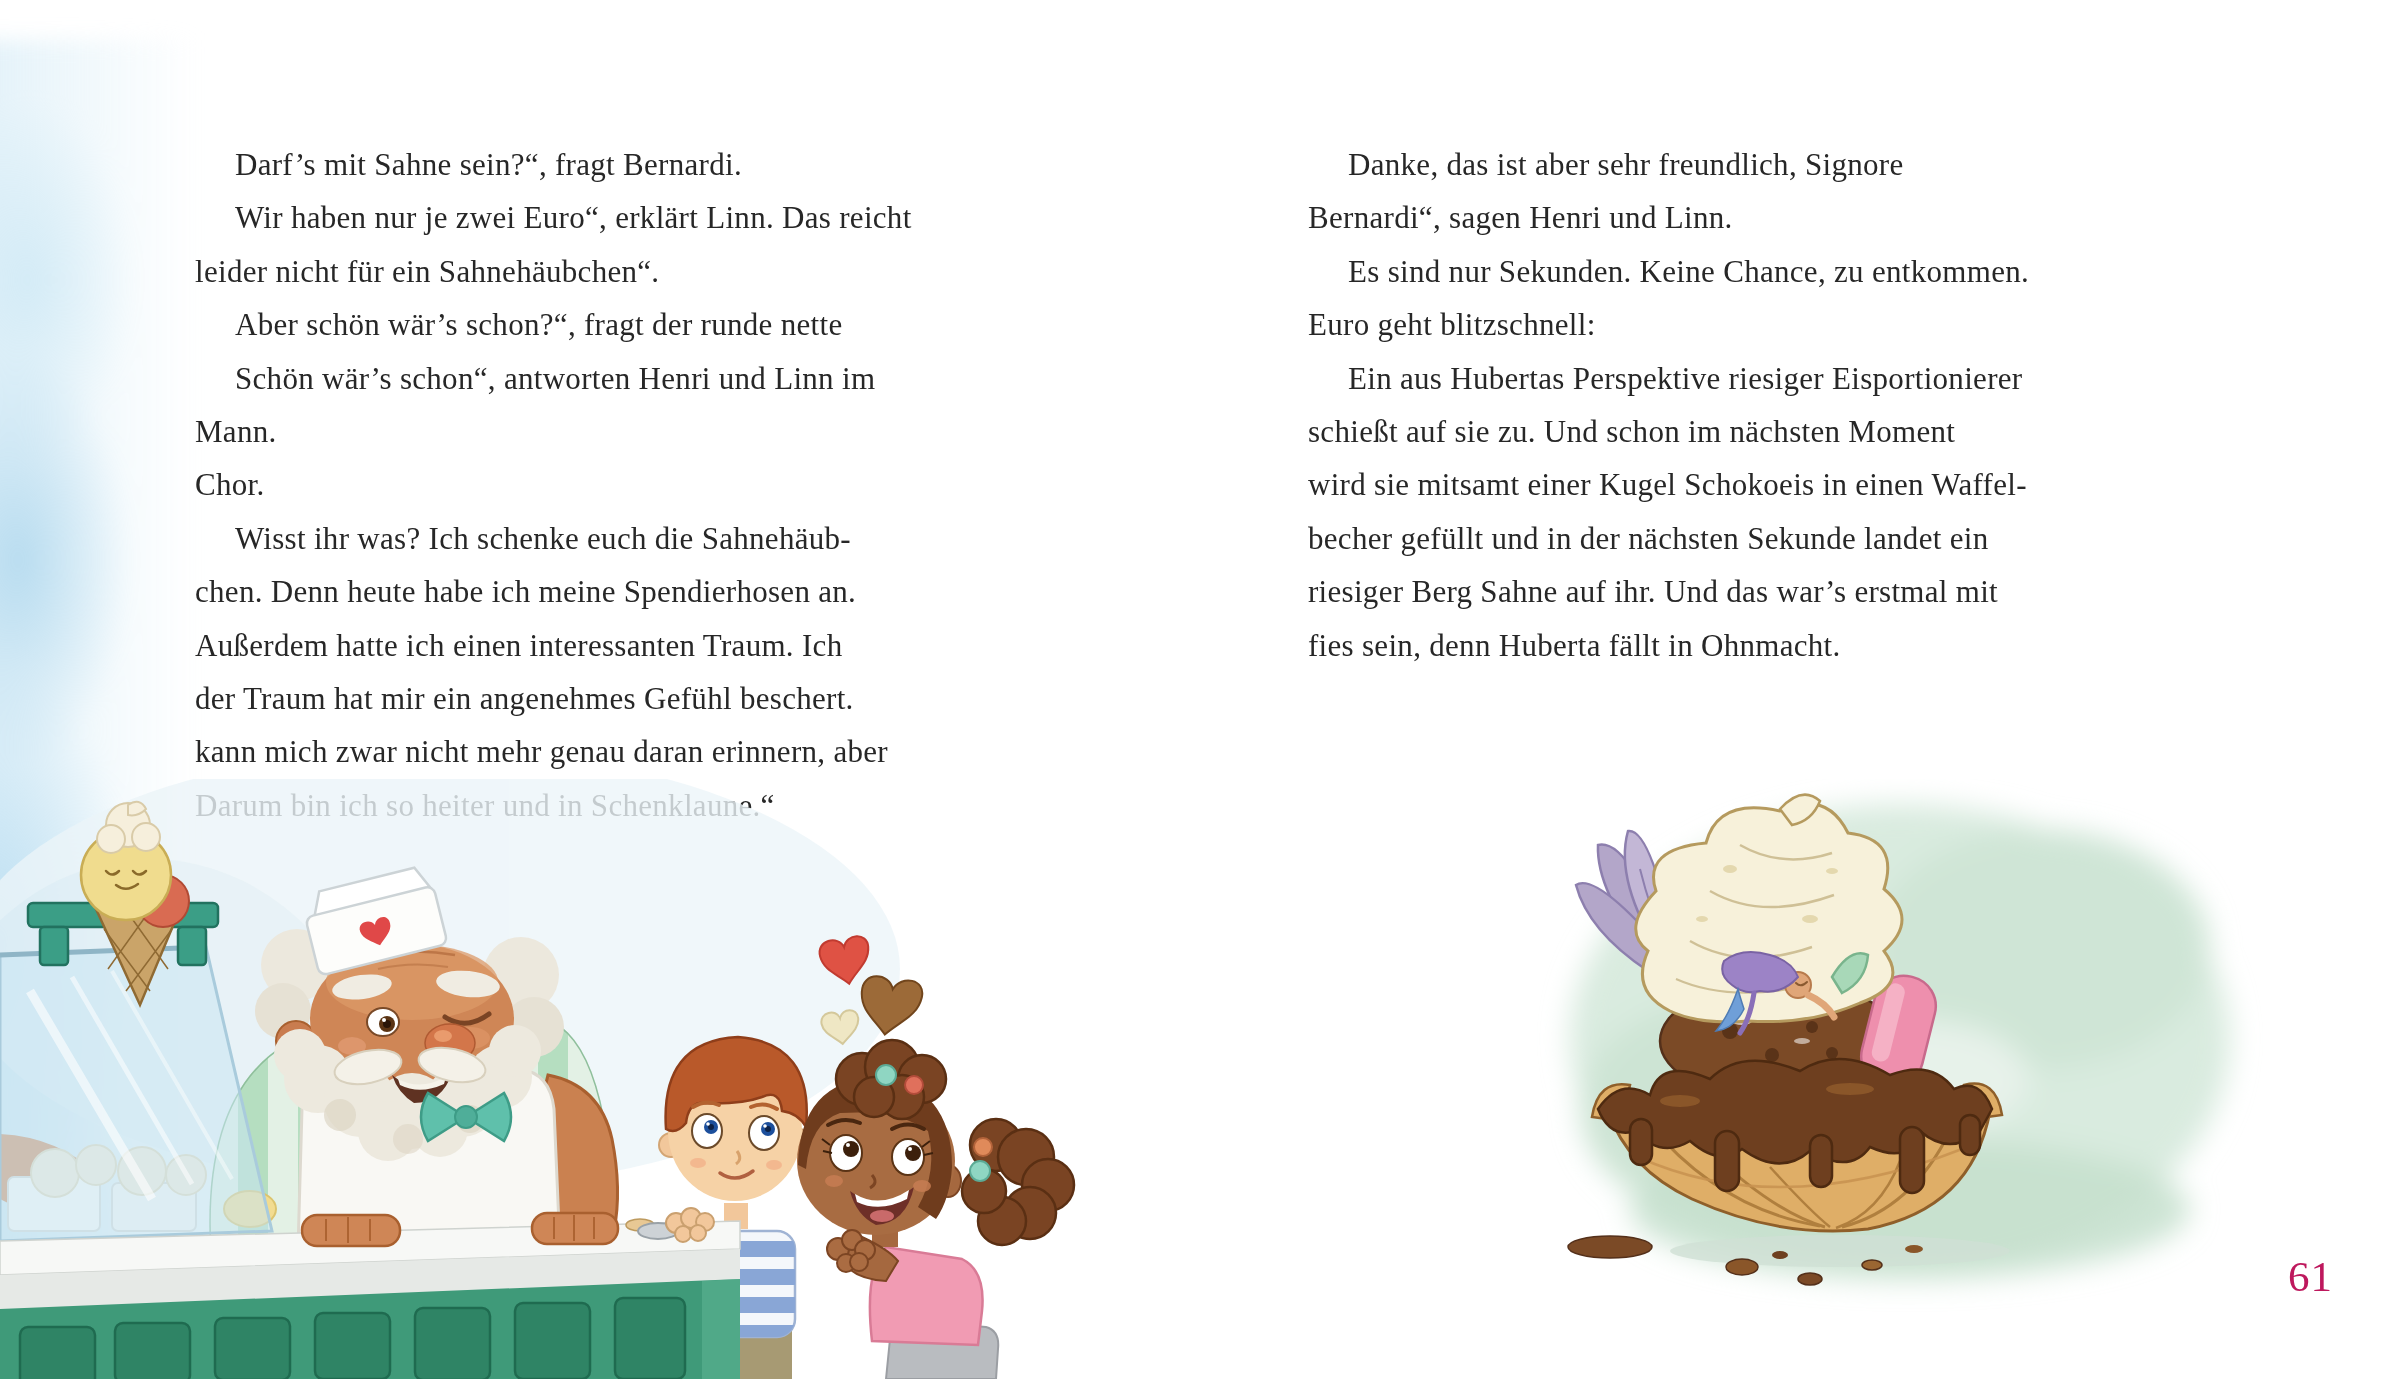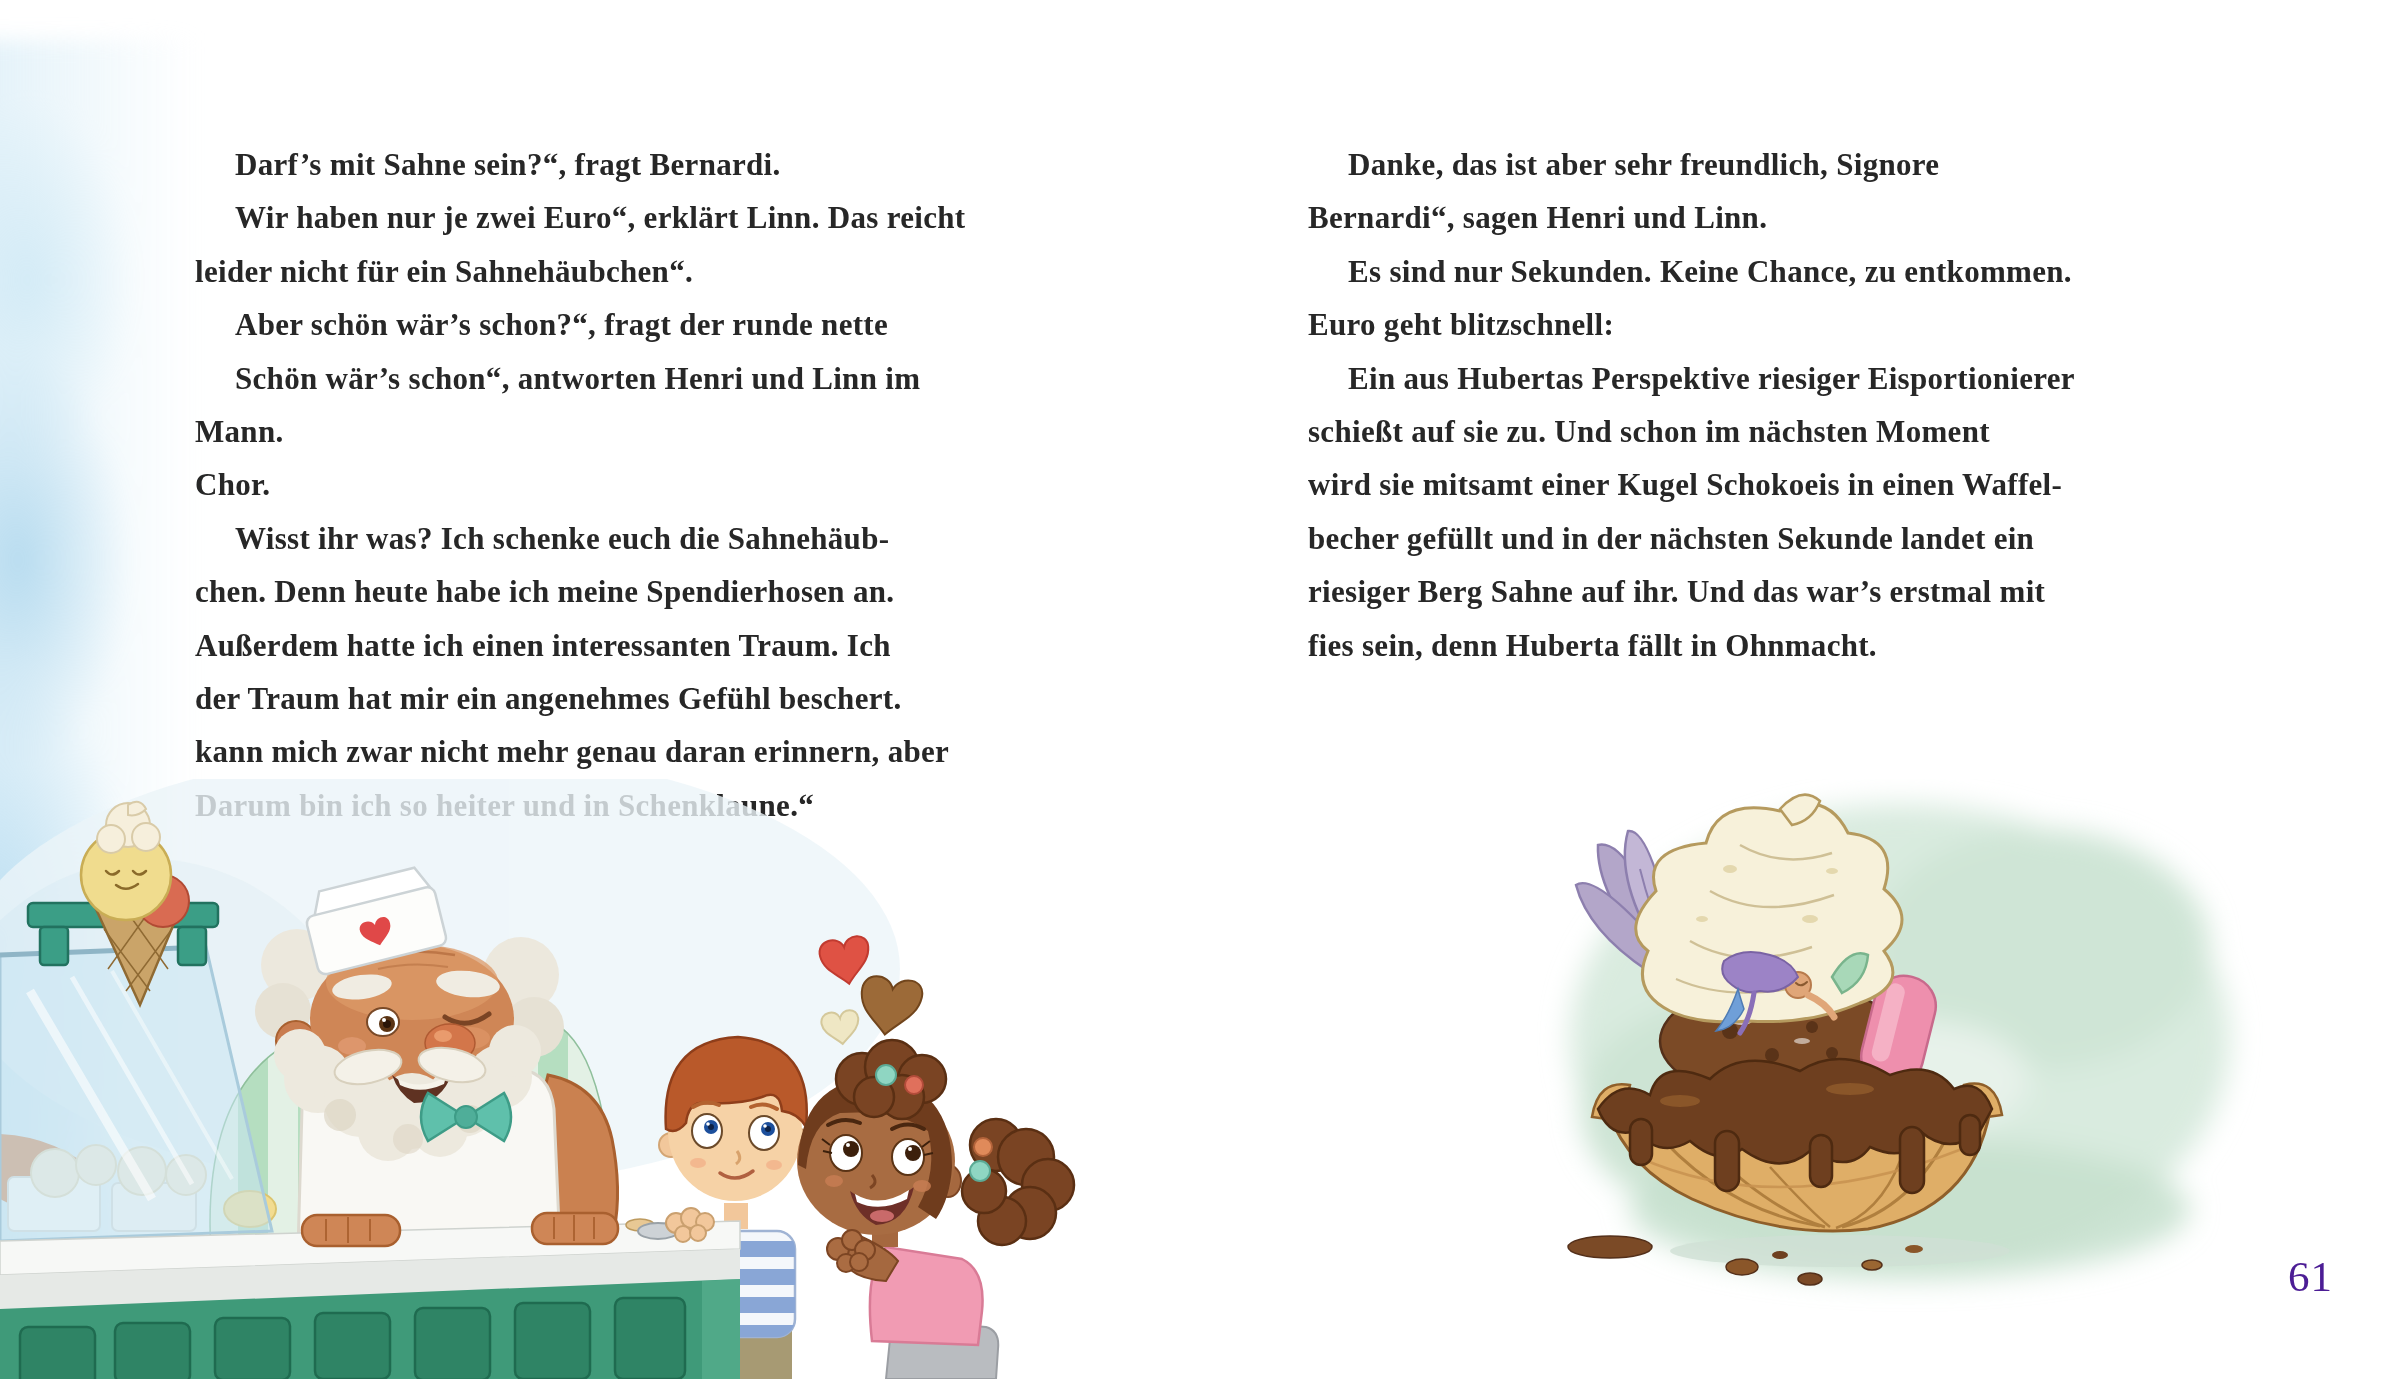--- a/index.html
+++ b/index.html
@@ -20,25 +20,25 @@
       radial-gradient(ellipse 200px 420px at 30px 1200px, rgba(182,220,238,.8), rgba(182,220,238,0) 75%),
       linear-gradient(to right, rgba(198,228,243,.55), rgba(222,240,248,.35) 55%, rgba(255,255,255,0) 92%);
     filter:blur(10px);
   }
   .text-block{
     position:absolute;top:138px;width:880px;
     font-size:31px;line-height:53.4px;color:#272727;letter-spacing:.3px;
   }
   .text-block.left{left:195px;}
   .text-block.right{left:1308px;}
-  .ln{white-space:nowrap;font-weight:bold;}
+  .ln{white-space:nowrap;}
   .ind{padding-left:40px;}
   .page-number{
     position:absolute;left:2288px;top:1252px;
-    font-size:43px;color:#4c1d95;letter-spacing:1px;
+    font-size:43px;color:#be185d;letter-spacing:1px;
   }
   svg{position:absolute;display:block;}
   #illu-left{left:0;top:779px;}
   #illu-right{left:1480px;top:779px;}
 </style>
 </head>
 <body>
 
 <div class="wash-left"></div>
 

